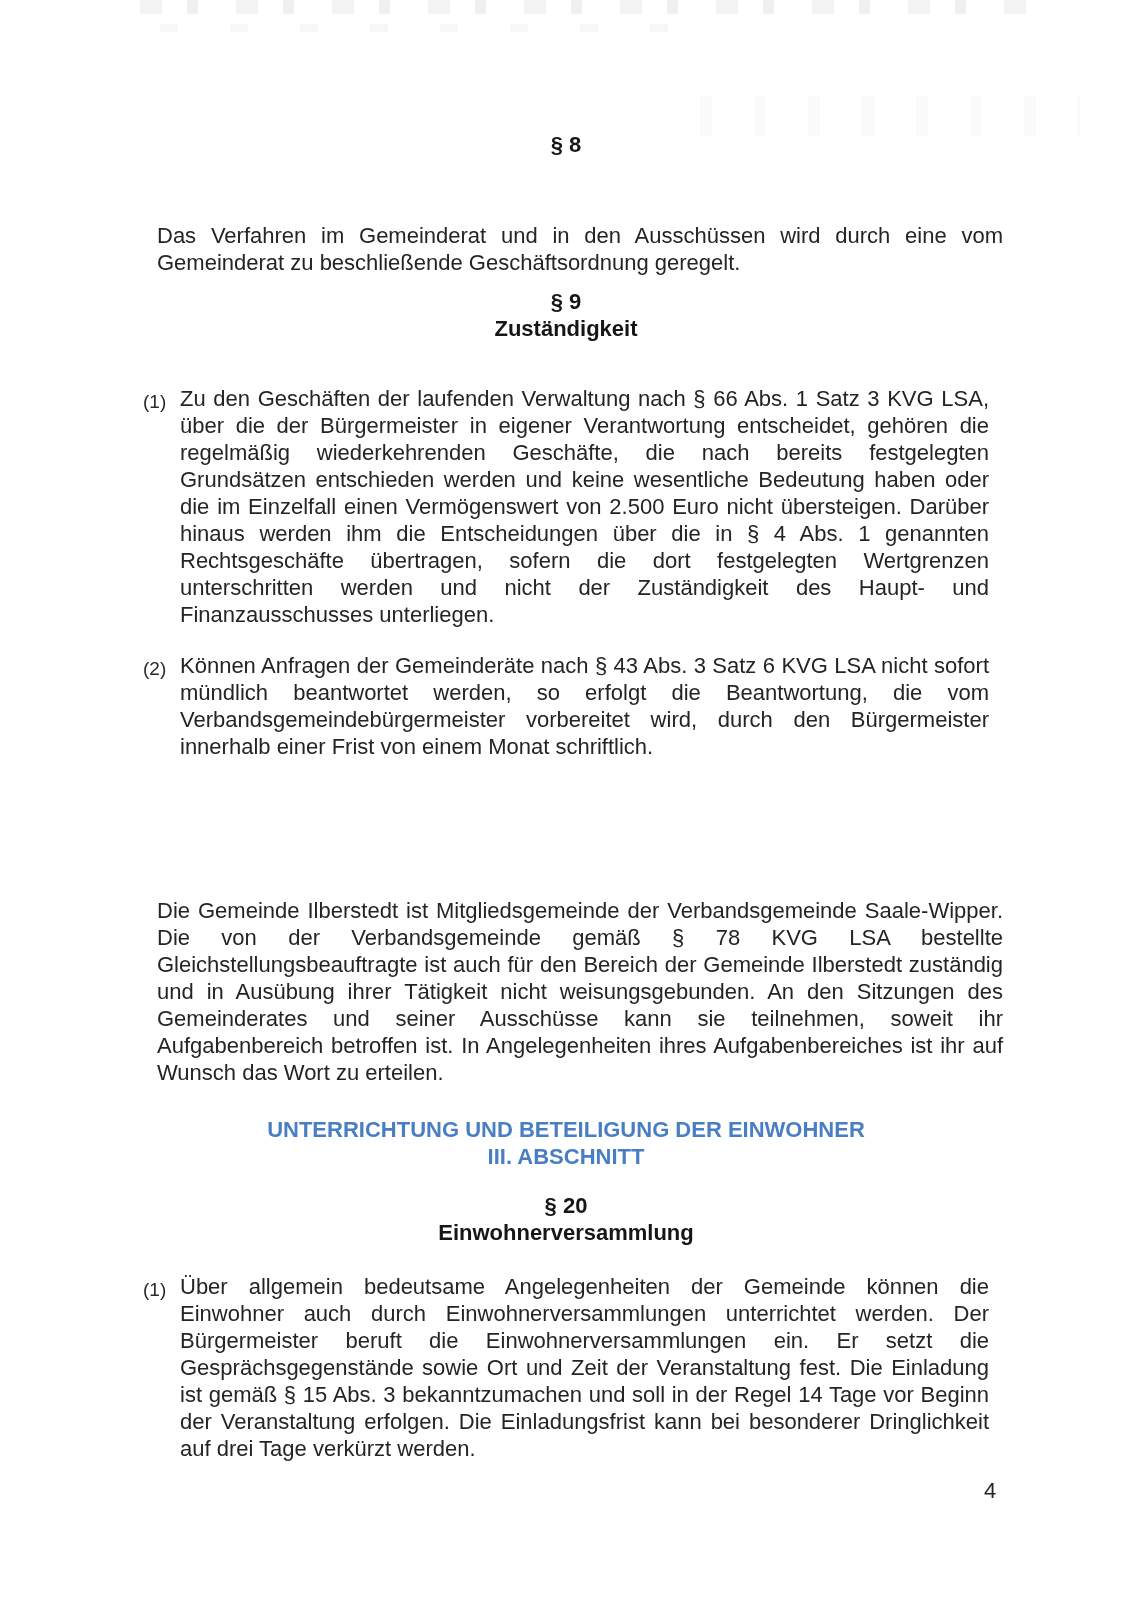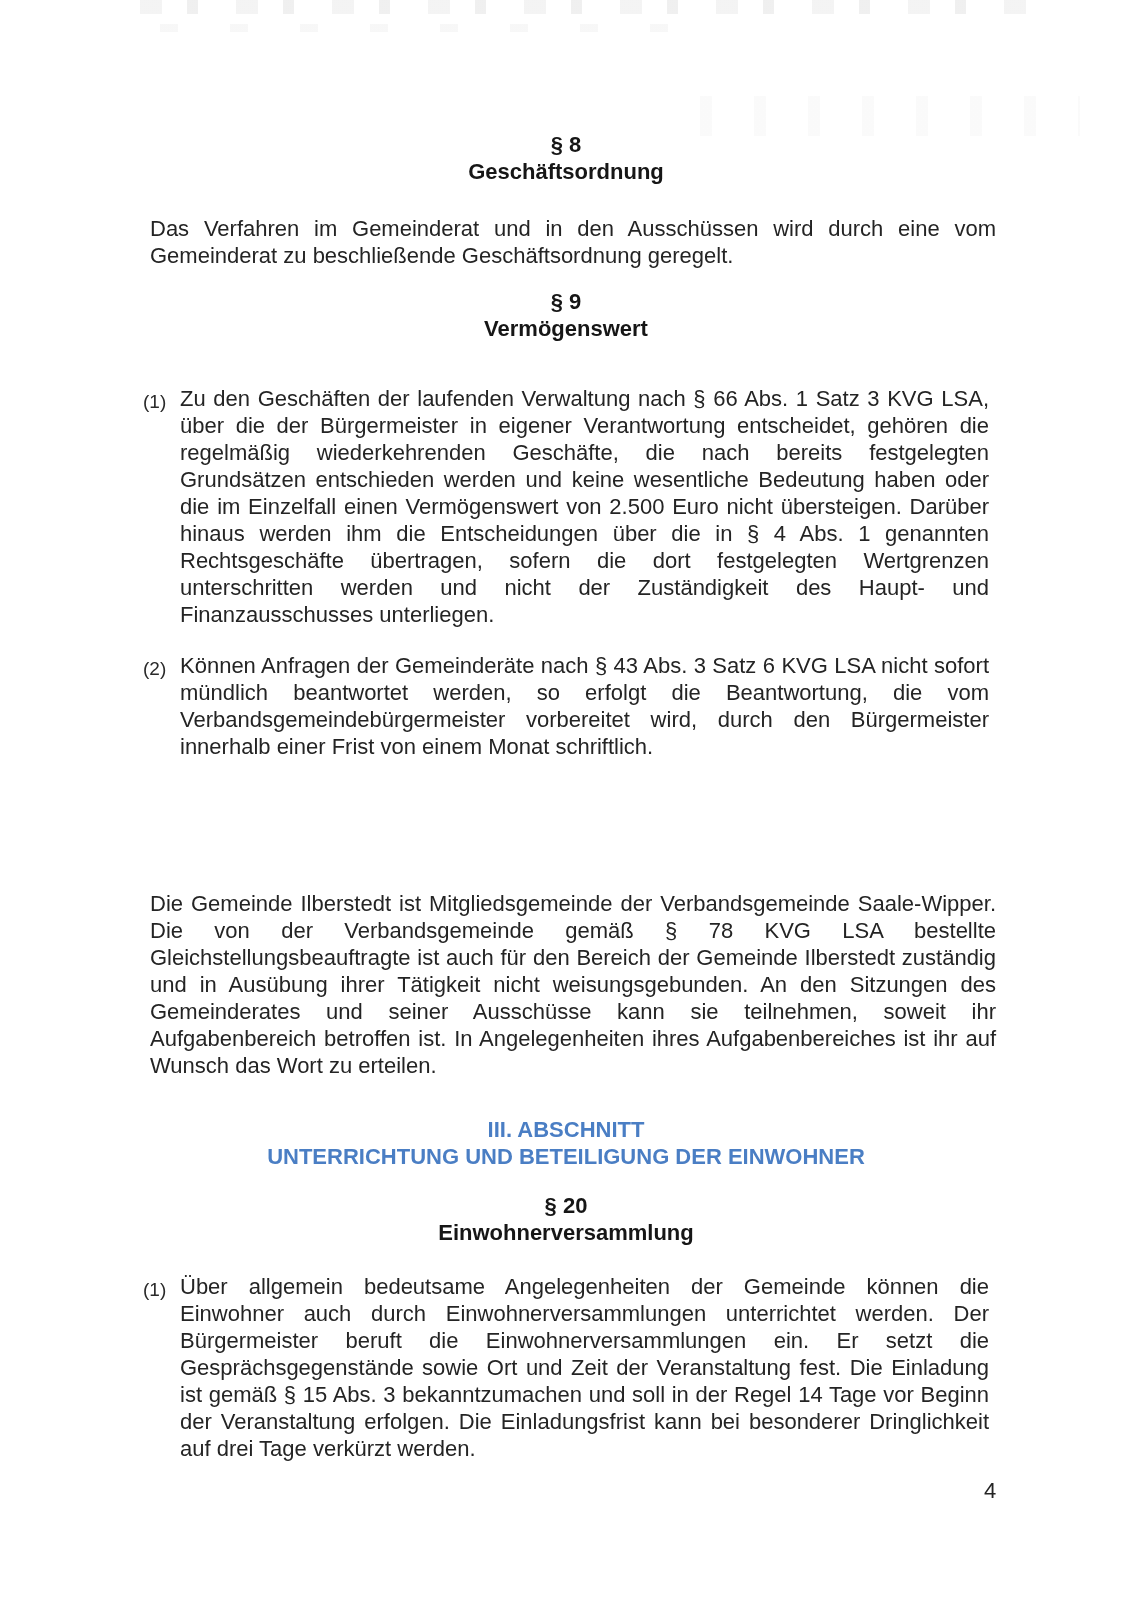--- a/index.html
+++ b/index.html
@@ -66,21 +66,21 @@
     font-weight: bold;
     color: #161616;
   }
   .heading .h-line { display: block; }
   .heading.accent { color: var(--accent, #4a7ec4); }
   .block {
     position: absolute;
     left: 143px;
     width: 846px;
     text-align: justify;
-    margin: 7px;
+    margin: 14px;
   }
   .item {
     position: absolute;
     left: 143px;
     width: 846px;
     padding-left: 37px;
     box-sizing: border-box;
     text-align: justify;
   }
   .item .marker {
@@ -104,44 +104,43 @@
 <body>
 
 <div class="page">
 
   <div class="scan-strip"></div>
   <div class="scan-strip2"></div>
   <div class="scan-smudge"></div>
 
   <div class="heading" style="top:131px">
     <span class="h-line">§ 8</span>
-    <span class="h-line">Geschäftsordnung</span>
   </div>
   <p class="block" style="top:208px">Das Verfahren im Gemeinderat und in den Ausschüssen wird durch eine vom Gemeinderat zu beschließende Geschäftsordnung geregelt.</p>
 
   <div class="heading" style="top:288px">
     <span class="h-line">§ 9</span>
-    <span class="h-line">Vermögenswert</span>
+    <span class="h-line">Zuständigkeit</span>
   </div>
   <div class="item" style="top:385px">
     <span class="marker">(1)</span>
     <span class="item-text">Zu den Geschäften der laufenden Verwaltung nach § 66 Abs. 1 Satz 3 KVG LSA, über die der Bürgermeister in eigener Verantwortung entscheidet, gehören die regelmäßig wiederkehrenden Geschäfte, die nach bereits festgelegten Grundsätzen entschieden werden und keine wesentliche Bedeutung haben oder die im Einzelfall einen Vermögenswert von 2.500 Euro nicht übersteigen. Darüber hinaus werden ihm die Entscheidungen über die in § 4 Abs. 1 genannten Rechtsgeschäfte übertragen, sofern die dort festgelegten Wertgrenzen unterschritten werden und nicht der Zuständigkeit des Haupt- und Finanzausschusses unterliegen.</span>
   </div>
   <div class="item" style="top:652px">
     <span class="marker">(2)</span>
     <span class="item-text">Können Anfragen der Gemeinderäte nach § 43 Abs. 3 Satz 6 KVG LSA nicht sofort mündlich beantwortet werden, so erfolgt die Beantwortung, die vom Verbandsgemeindebürgermeister vorbereitet wird, durch den Bürgermeister innerhalb einer Frist von einem Monat schriftlich.</span>
   </div>
 
   <div class="heading" style="top:782px">
   </div>
   <p class="block" style="top:883px">Die Gemeinde Ilberstedt ist Mitgliedsgemeinde der Verbandsgemeinde Saale-Wipper. Die von der Verbandsgemeinde gemäß § 78 KVG LSA bestellte Gleichstellungsbeauftragte ist auch für den Bereich der Gemeinde Ilberstedt zuständig und in Ausübung ihrer Tätigkeit nicht weisungsgebunden. An den Sitzungen des Gemeinderates und seiner Ausschüsse kann sie teilnehmen, soweit ihr Aufgabenbereich betroffen ist. In Angelegenheiten ihres Aufgabenbereiches ist ihr auf Wunsch das Wort zu erteilen.</p>
 
   <div class="heading accent" style="top:1116px">
+    <span class="h-line">UNTERRICHTUNG UND BETEILIGUNG DER EINWOHNER</span>
     <span class="h-line">III. ABSCHNITT</span>
-    <span class="h-line">UNTERRICHTUNG UND BETEILIGUNG DER EINWOHNER</span>
   </div>
 
   <div class="heading" style="top:1192px">
     <span class="h-line">§ 20</span>
     <span class="h-line">Einwohnerversammlung</span>
   </div>
   <div class="item" style="top:1273px">
     <span class="marker">(1)</span>
     <span class="item-text">Über allgemein bedeutsame Angelegenheiten der Gemeinde können die Einwohner auch durch Einwohnerversammlungen unterrichtet werden. Der Bürgermeister beruft die Einwohnerversammlungen ein. Er setzt die Gesprächsgegenstände sowie Ort und Zeit der Veranstaltung fest. Die Einladung ist gemäß § 15 Abs. 3 bekanntzumachen und soll in der Regel 14 Tage vor Beginn der Veranstaltung erfolgen. Die Einladungsfrist kann bei besonderer Dringlichkeit auf drei Tage verkürzt werden.</span>
   </div>

